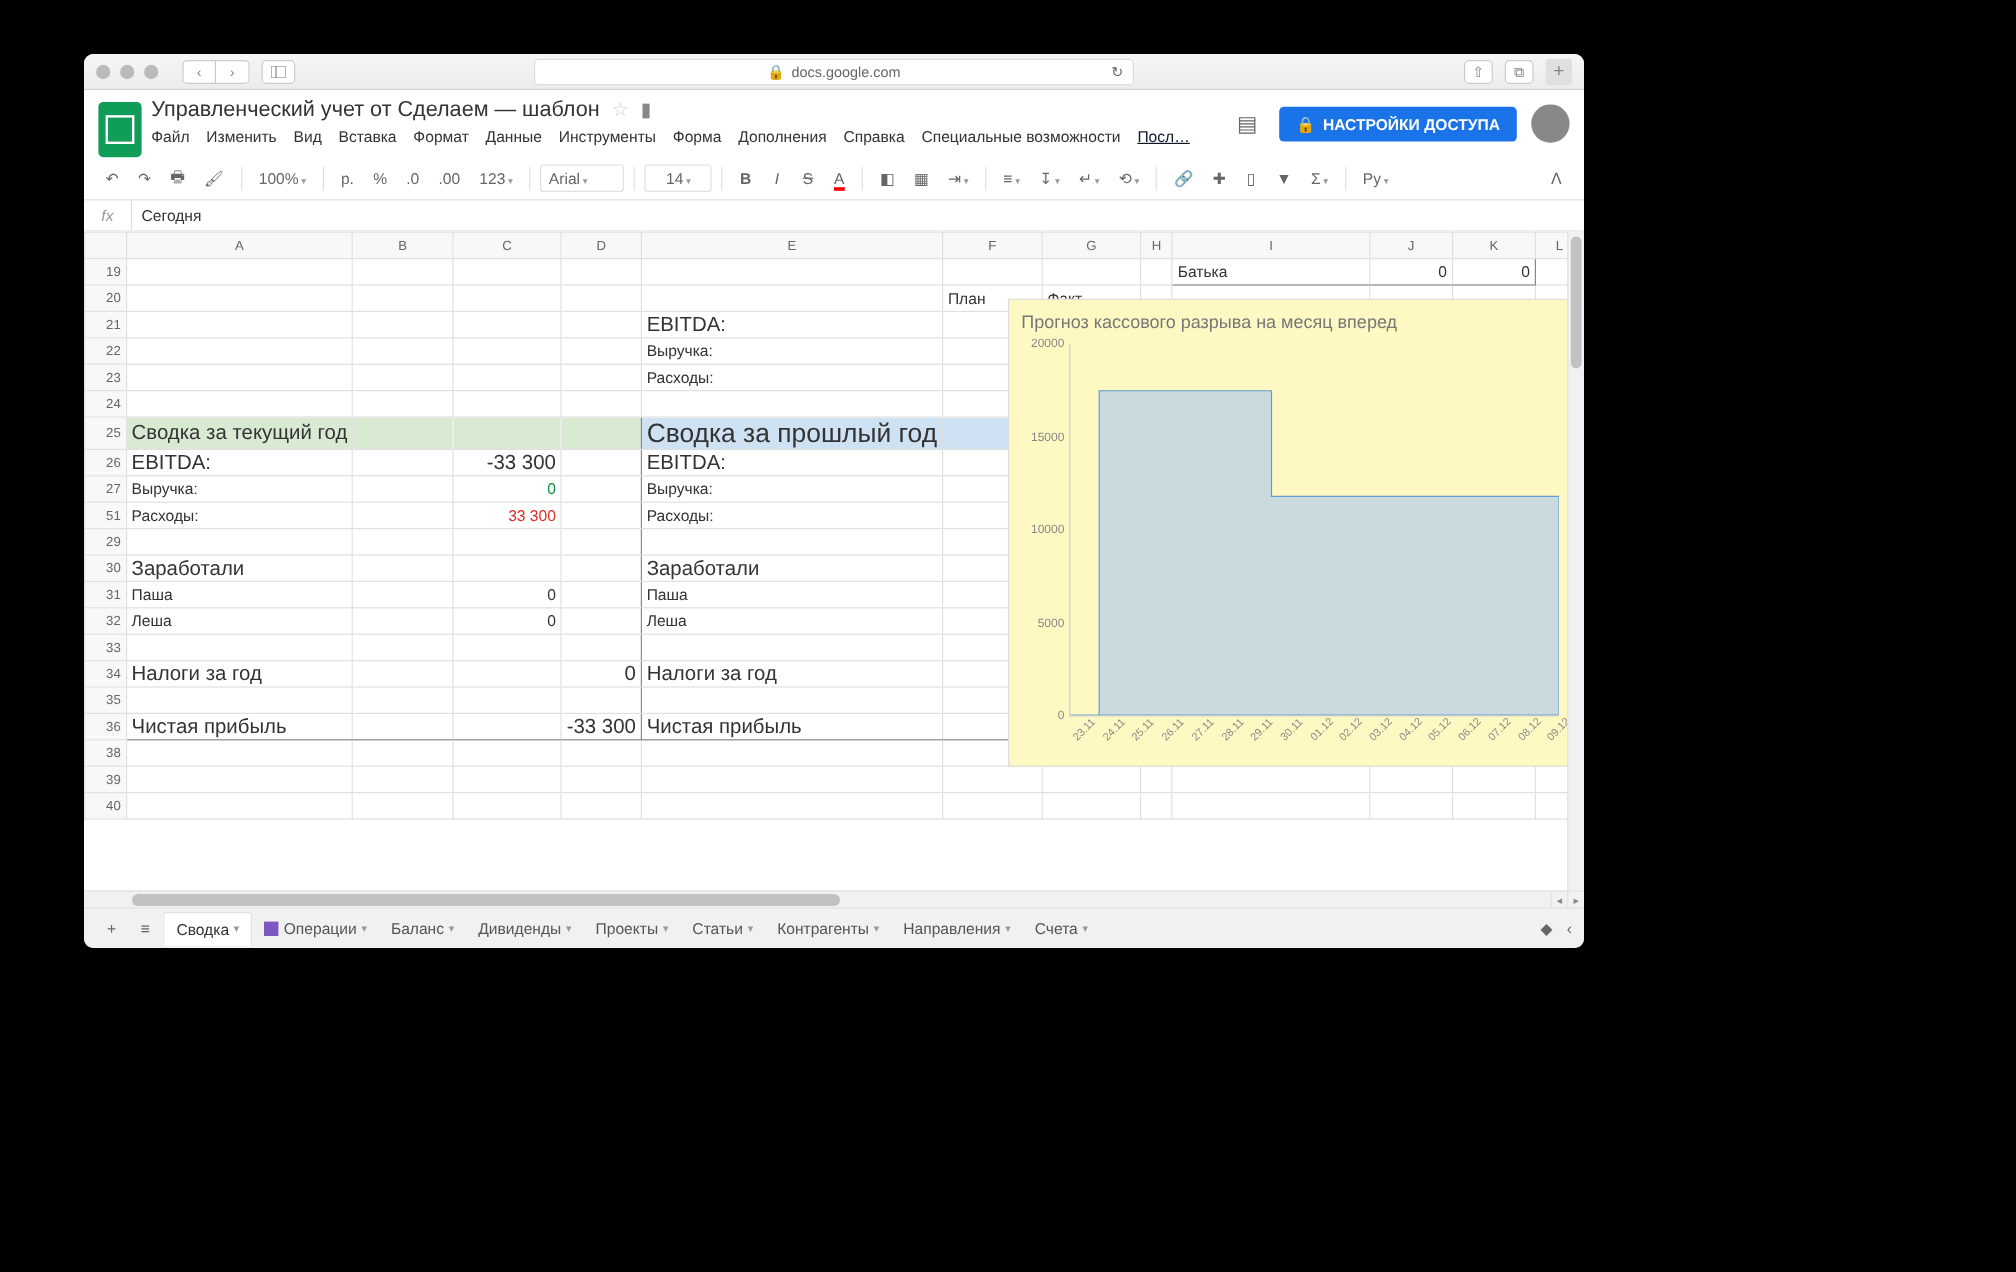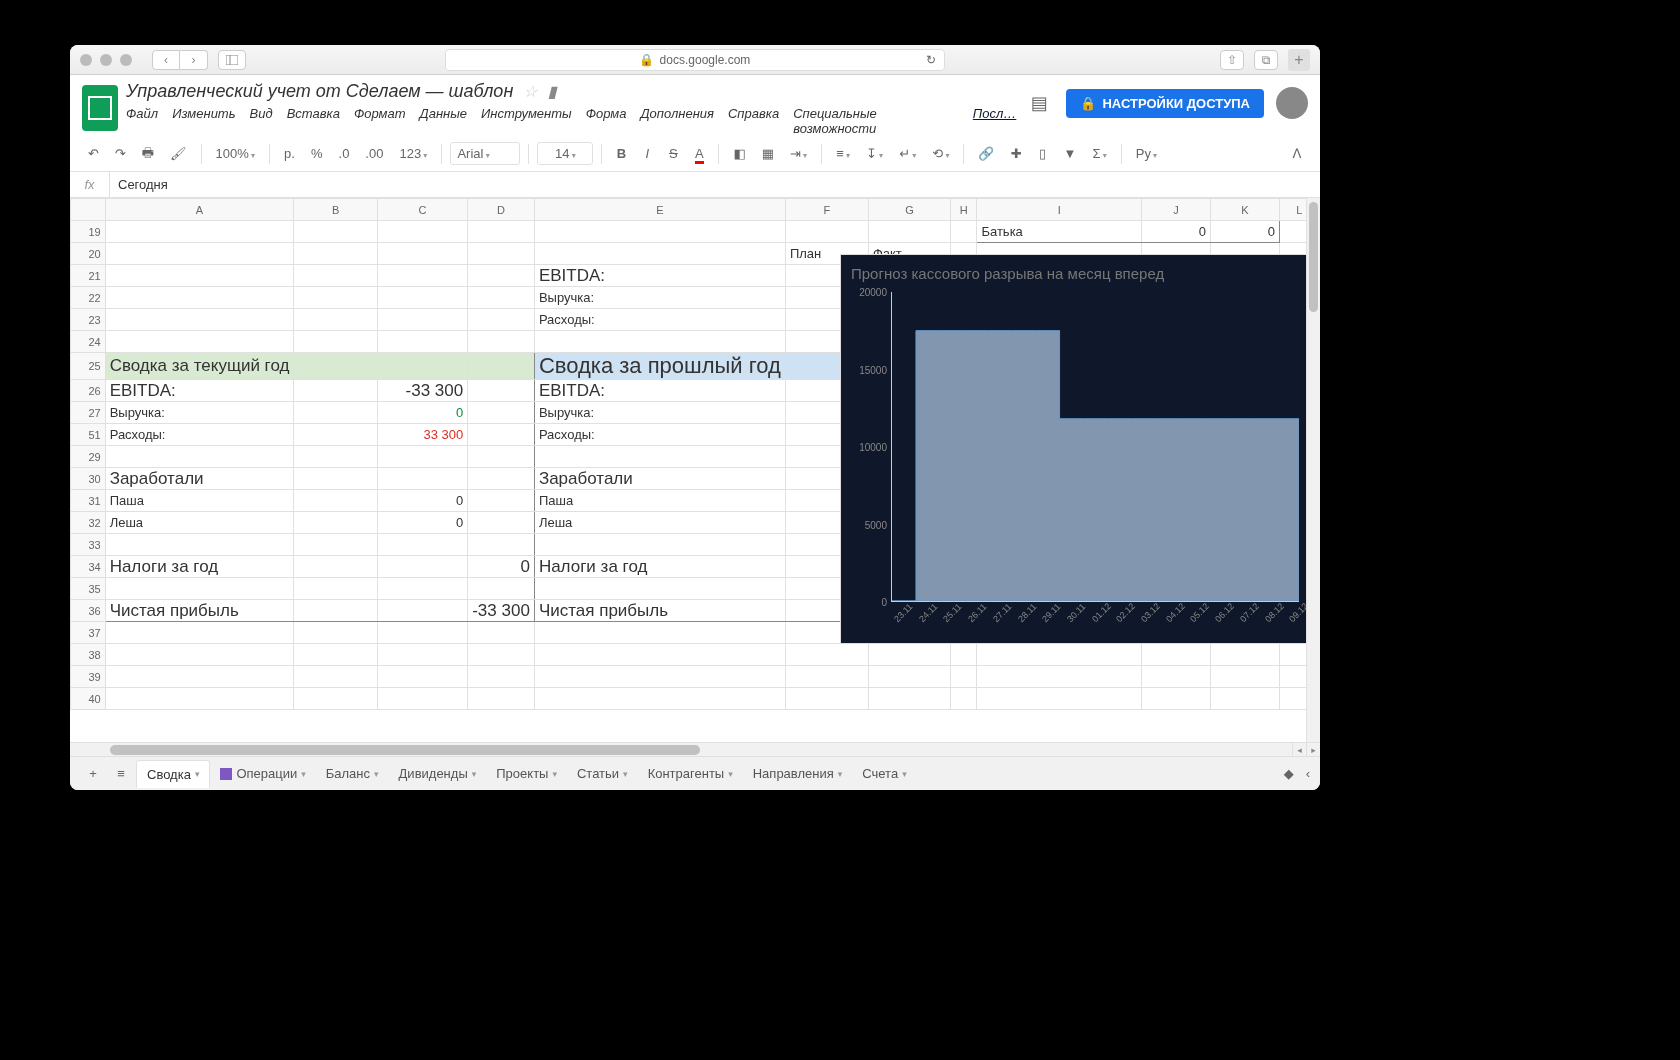--- a/index.html
+++ b/index.html
@@ -15,21 +15,21 @@
   .navbtn:last-child { border-radius: 0 4px 4px 0; border-left: none; }
   .sidebarbtn { width: 28px; height: 20px; border: 1px solid #ccc; background: #fff; border-radius: 4px; margin-left: 10px; display:flex; align-items:center; justify-content:center; }
   .urlbar { position: absolute; left: 50%; transform: translateX(-50%); width: 500px; height: 22px; background: #fff; border: 1px solid #ddd; border-radius: 4px; display: flex; align-items: center; justify-content: center; gap: 5px; font-size: 12px; color: #666; }
   .rightbtns { margin-left: auto; display: flex; gap: 10px; align-items: center; }
   .iconbtn { width: 24px; height: 20px; border: 1px solid #ccc; border-radius: 4px; background: #fff; display:flex;align-items:center;justify-content:center;font-size:12px;color:#888; }
   .plustab { width: 22px; height: 22px; background: #e0e0e0; border-radius: 3px; display:flex;align-items:center;justify-content:center;font-size:16px;color:#888; }
   
   .docsheader { padding: 6px 12px 0 12px; display: flex; align-items: flex-start; gap: 8px; }
   .docicon { width: 36px; height: 46px; background: #0f9d58; border-radius: 4px; margin-top: 4px; display:flex;align-items:center;justify-content:center; }
   .docicon::after { content:""; width:20px; height:20px; border:2px solid #fff; display:block; }
-  .doctitlewrap { flex: 1; font-style: italic; }
+  .doctitlewrap { flex: 1; }
   .doctitle { font-size: 18px; color: #333; display: flex; align-items: center; gap: 10px; }
   .star { color: #ccc; font-size: 16px; }
   .folder { color: #888; font-size: 16px; }
   .menubar { display: flex; gap: 14px; font-size: 13px; color: #333; margin-top: 4px; }
   .menubar span { cursor: pointer; }
   .menubar .last { text-decoration: underline; color: #0f172a; }
   .headerright { display: flex; align-items: center; gap: 12px; margin-top: 6px; }
   .commenticon { width: 30px; height: 30px; border-radius:4px; display:flex;align-items:center;justify-content:center;color:#666;font-size:18px; }
   .sharebutton { background: #1a73e8; color: #fff; padding: 7px 14px; border-radius: 4px; font-size: 13px; font-weight: bold; display:flex;align-items:center;gap:6px; }
   .avatar { width: 32px; height: 32px; border-radius: 50%; background: #888; }
@@ -58,21 +58,21 @@
   .green { color: #0a8f3c; }
   .red { color: #d93025; }
   .right { text-align: right; }
   .hdr-green { background: #d9ead3; font-size:17px; }
   .hdr-blue { background: #cfe2f3; font-size:22px; }
   .bord-t { border-top: 1.5px solid #888 !important; }
   .bord-b { border-bottom: 1.5px solid #888 !important; }
   .bord-l { border-left: 1.5px solid #888 !important; }
   .bord-r { border-right: 1.5px solid #888 !important; }
   
-  .chart { position: absolute; left: 770px; top: 56px; width: 470px; height: 390px; background: #0f172a; border:1px solid #ddd; padding: 10px; }
+  .chart { position: absolute; left: 770px; top: 56px; width: 470px; height: 390px; background: #fef9c3; border:1px solid #ddd; padding: 10px; }
   .chart-title { font-size: 15px; color: #777; margin-bottom: 10px; }
   .chart-body { position: relative; height: 310px; border-left:1px solid #ccc; border-bottom:1px solid #ccc; margin-left: 40px; }
   .ytick { position:absolute; left:-40px; width:35px; text-align:right; font-size:10px; color:#888; transform: translateY(-50%); }
   .area { fill: #b3cde9; fill-opacity:0.7; stroke:#6699cc; stroke-width:1; }
   .xtick { position:absolute; bottom:-26px; font-size:9px; color:#888; transform: rotate(-45deg); transform-origin: left top; }
   
   .hscroll { height: 14px; background: #f1f1f1; border-top:1px solid #e0e0e0; position:relative; }
   .hscroll .thumb { position:absolute; left:40px; top:2px; height:10px; width:590px; background:#c1c1c1; border-radius:5px; }
   .hscroll .arrows { position:absolute; right:0; top:0; display:flex; }
   .hscroll .arrows span { width:14px; height:14px; display:flex;align-items:center;justify-content:center;font-size:9px;color:#888;border-left:1px solid #e0e0e0; }
@@ -482,35 +482,20 @@
             <td class="bord-l bord-b bigtext">Чистая прибыль</td>
             <td class="bord-b"></td>
             <td class="bord-r bord-b right bigtext">0</td>
             <td class=""></td>
             <td class=""></td>
             <td class=""></td>
             <td class=""></td>
             <td class=""></td>
           </tr>
           <tr>
-            <th class="rowh">37</th>
-            <td class=""></td>
-            <td class=""></td>
-            <td class=""></td>
-            <td class=""></td>
-            <td class=""></td>
-            <td class=""></td>
-            <td class=""></td>
-            <td class=""></td>
-            <td class=""></td>
-            <td class=""></td>
-            <td class=""></td>
-            <td class=""></td>
-          </tr>
-          <tr>
             <th class="rowh">38</th>
             <td class=""></td>
             <td class=""></td>
             <td class=""></td>
             <td class=""></td>
             <td class=""></td>
             <td class=""></td>
             <td class=""></td>
             <td class=""></td>
             <td class=""></td>

